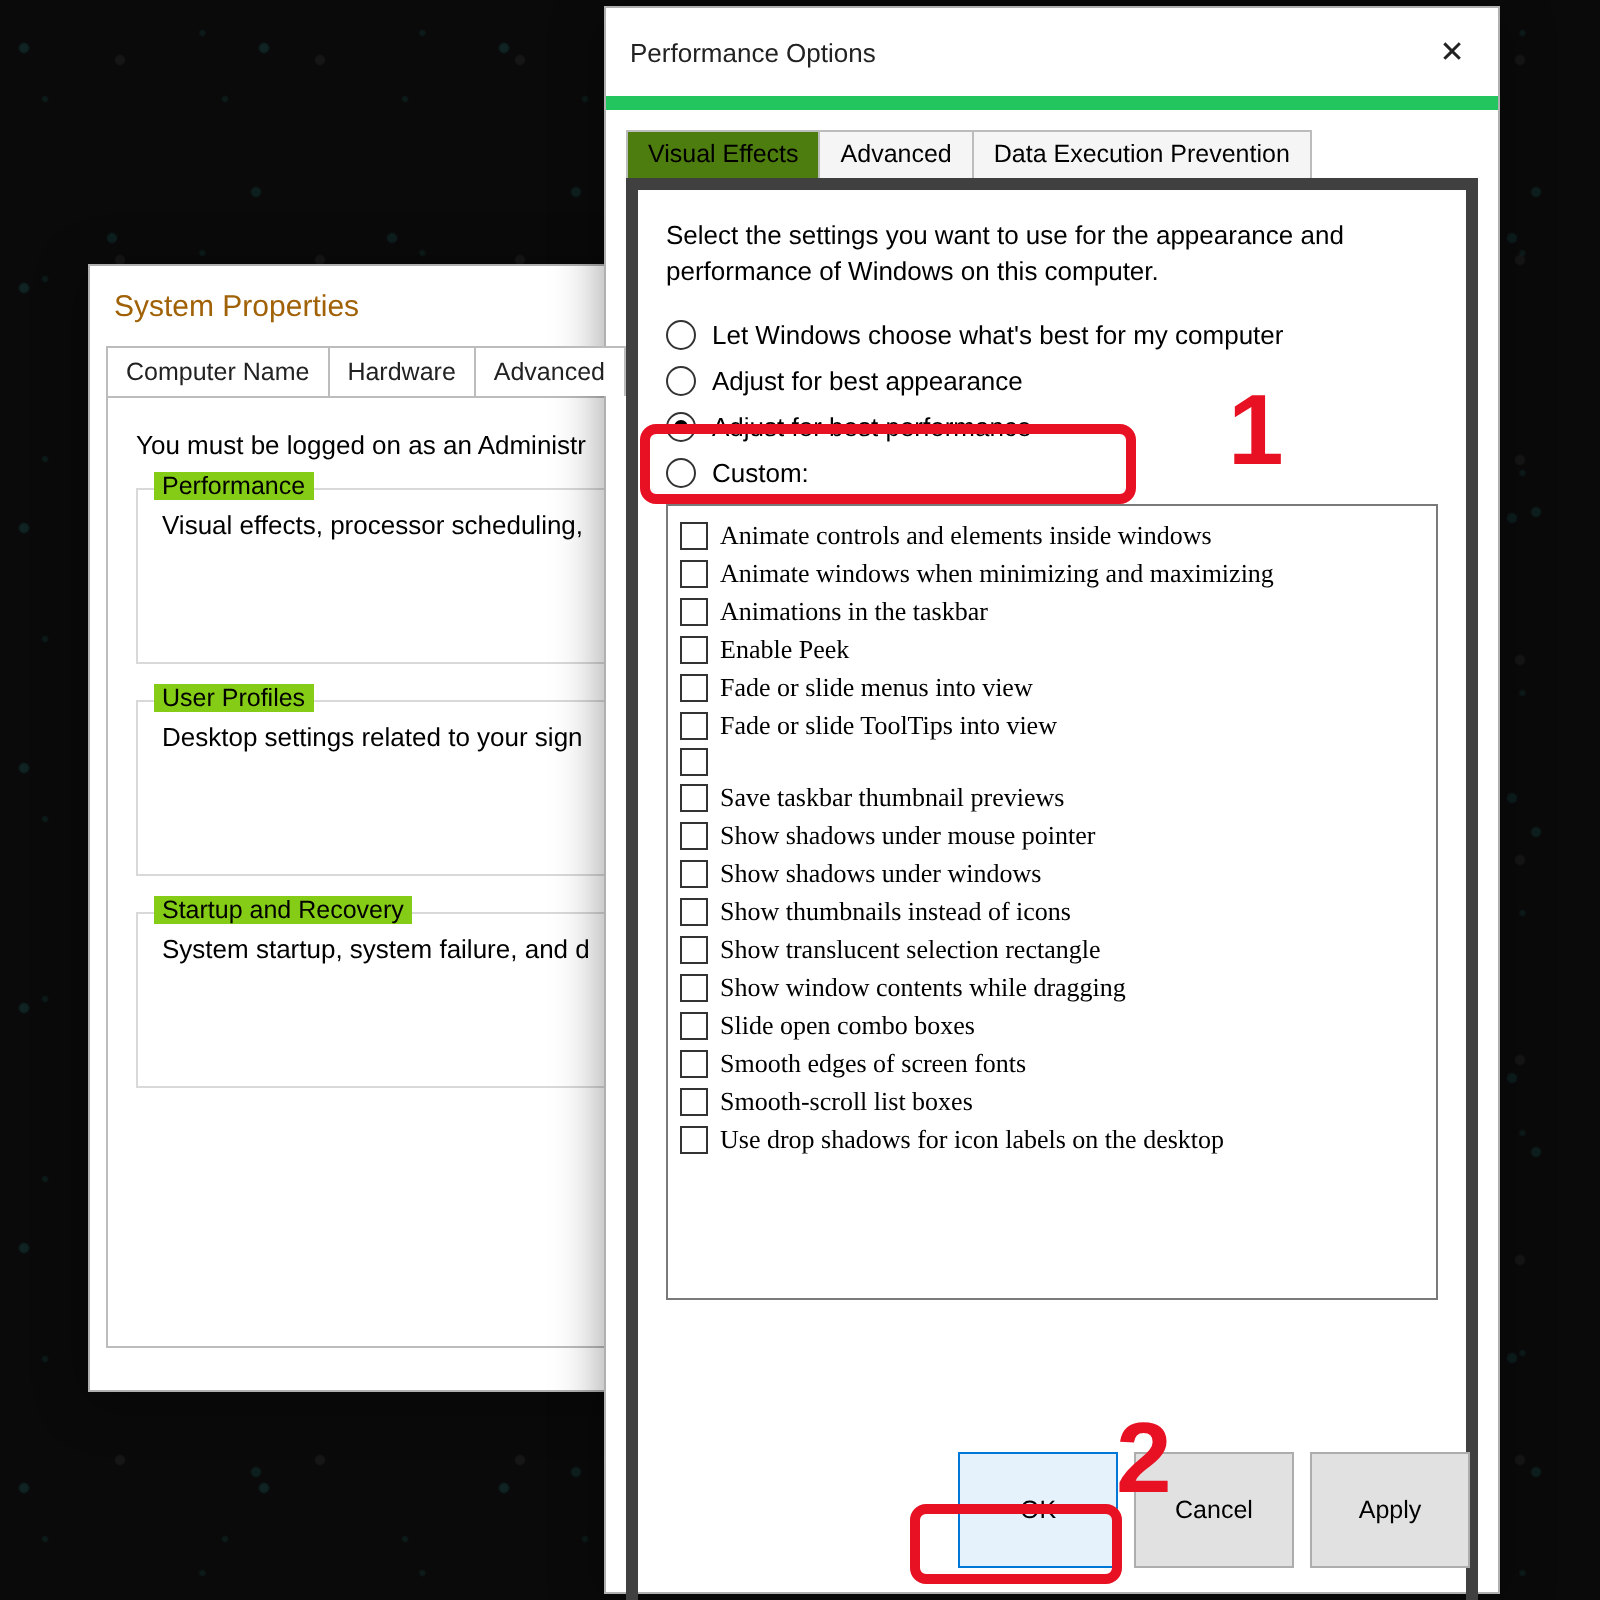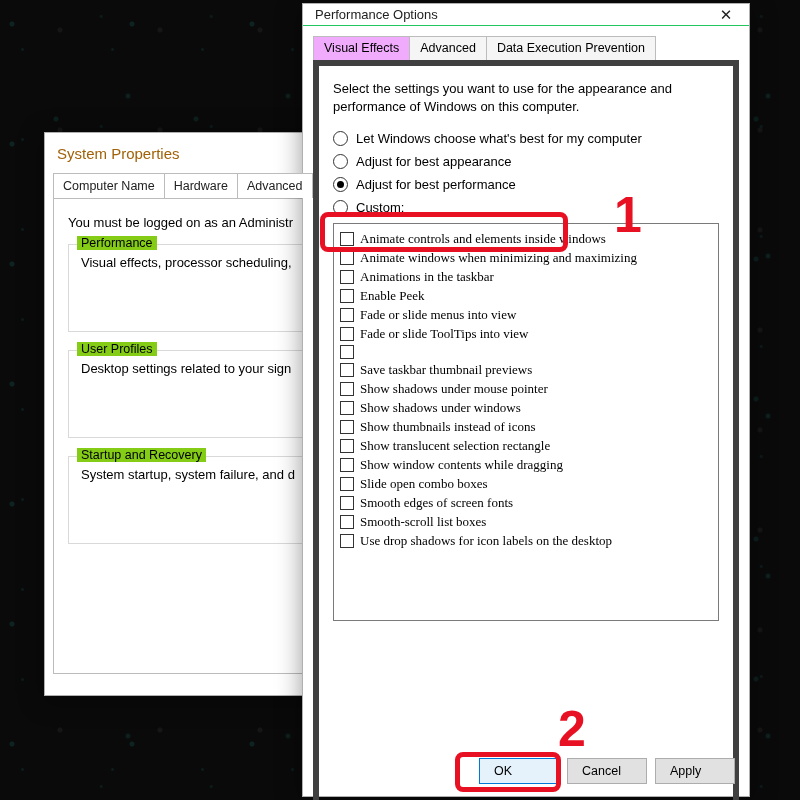--- a/index.html
+++ b/index.html
@@ -27,23 +27,23 @@
   .win {
     position: absolute;
     background: #fff;
     border: 1px solid #b0b0b0;
     box-shadow: 0 4px 24px rgba(0,0,0,0.4);
   }
   .titlebar {
     display: flex;
     align-items: center;
     justify-content: space-between;
-    height: 22px;
+    height: 51px;
     padding: 0 0 0 12px;
-    border-bottom: 1px solid #22c55e;
+    border-bottom: 7px solid #22c55e;
     font-size: 13px;
   }
   .titlebar .title { color: #222; }
   .close-btn {
     width: 46px; height: 34px;
     display: flex; align-items: center; justify-content: center;
     font-size: 15px;
     font-family: Arial, sans-serif;
     color: #222;
     cursor: default;
@@ -94,45 +94,45 @@
     padding: 0 4px;
     font-size: 12.5px;
   }
   .sp-footer {
     position: absolute;
     bottom: 8px; right: 12px;
     display: flex; gap: 8px;
   }
   .btn {
     min-width: 80px;
-    padding: 5px 14px;
+    padding: 21px 14px;
     border: 1px solid #adadad;
     background: #e1e1e1;
     font-size: 12.5px;
-    text-align: left;
+    text-align: center;
     cursor: default;
   }
   .perfopt {
     left: 302px; top: 3px;
     width: 448px; height: 794px;
   }
   .po-tabs {
     display: flex;
     padding: 10px 10px 0 10px;
   }
   .po-tab {
     padding: 4px 10px 5px 10px;
     border: 1px solid #bcbcbc;
     border-bottom: none;
     background: #fff;
     margin-right: -1px;
     font-size: 12.5px;
   }
   .po-tab.active {
-    background: #f0abfc;
+    background: #4d7c0f;
     position: relative; z-index: 2;
   }
   .po-tab.inactive {
     background: #f5f5f5;
   }
   .po-body {
     border: 6px solid #404040;
     margin: 0 10px 10px 10px;
     padding: 14px 14px 10px 14px;
     height: 794px;

